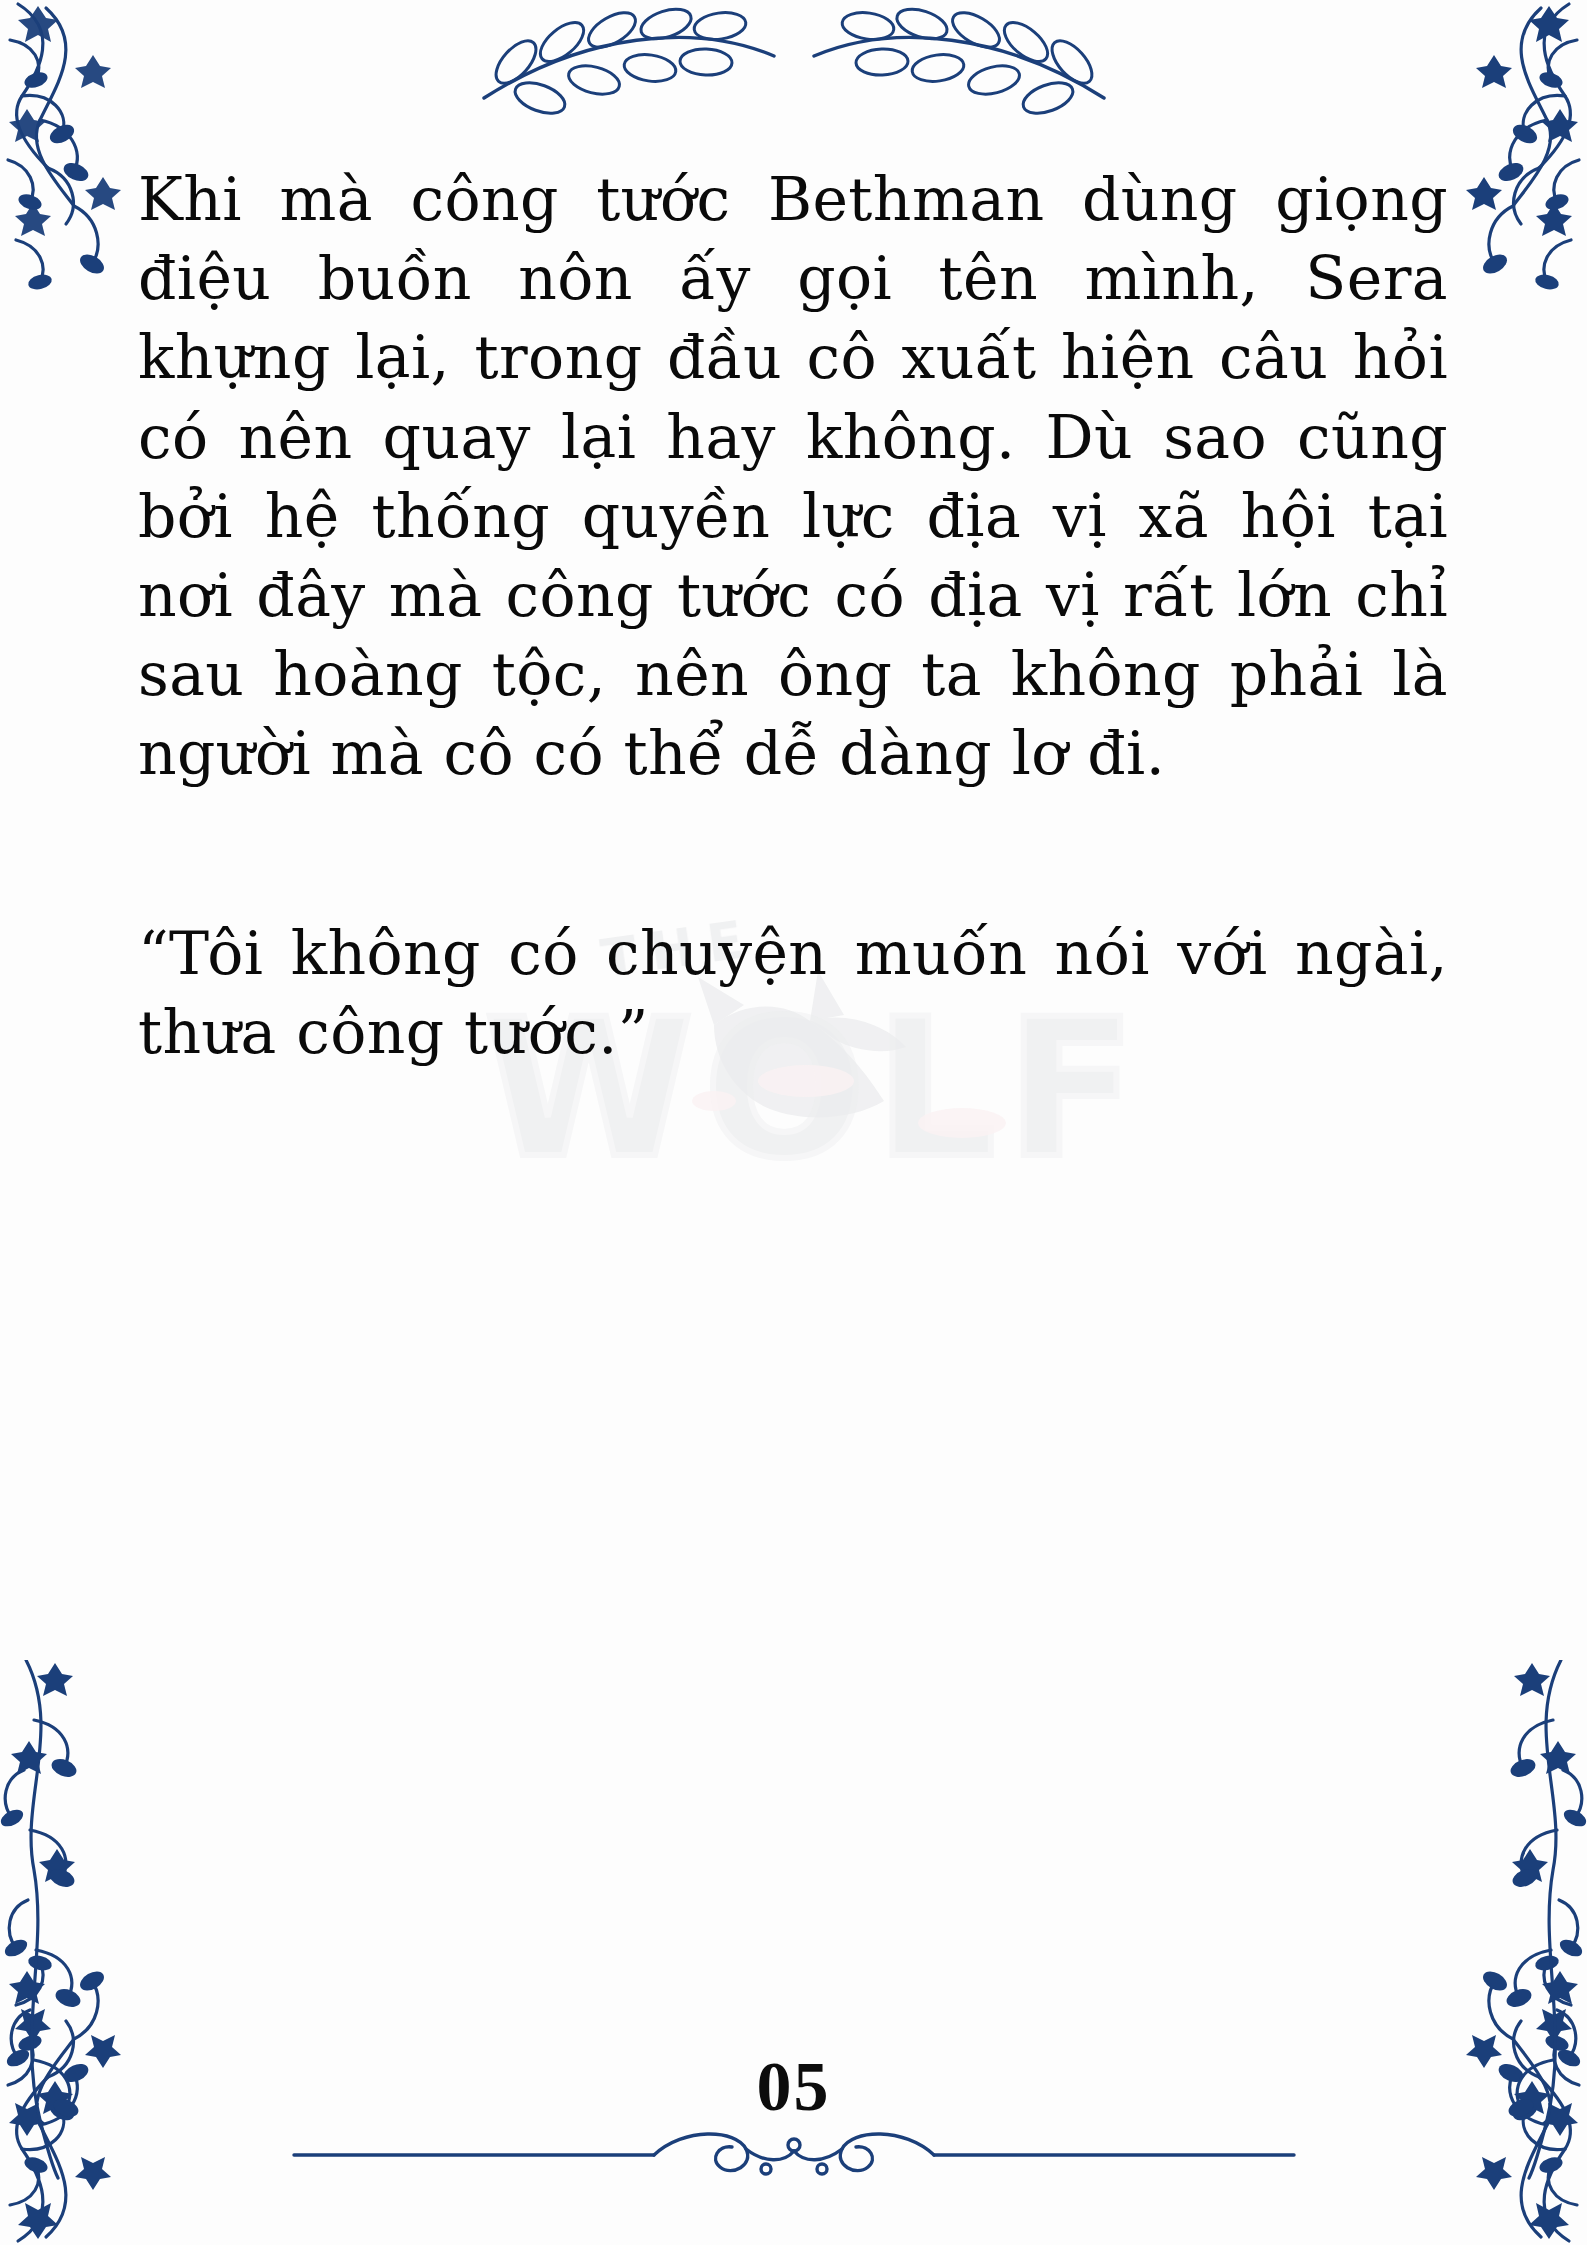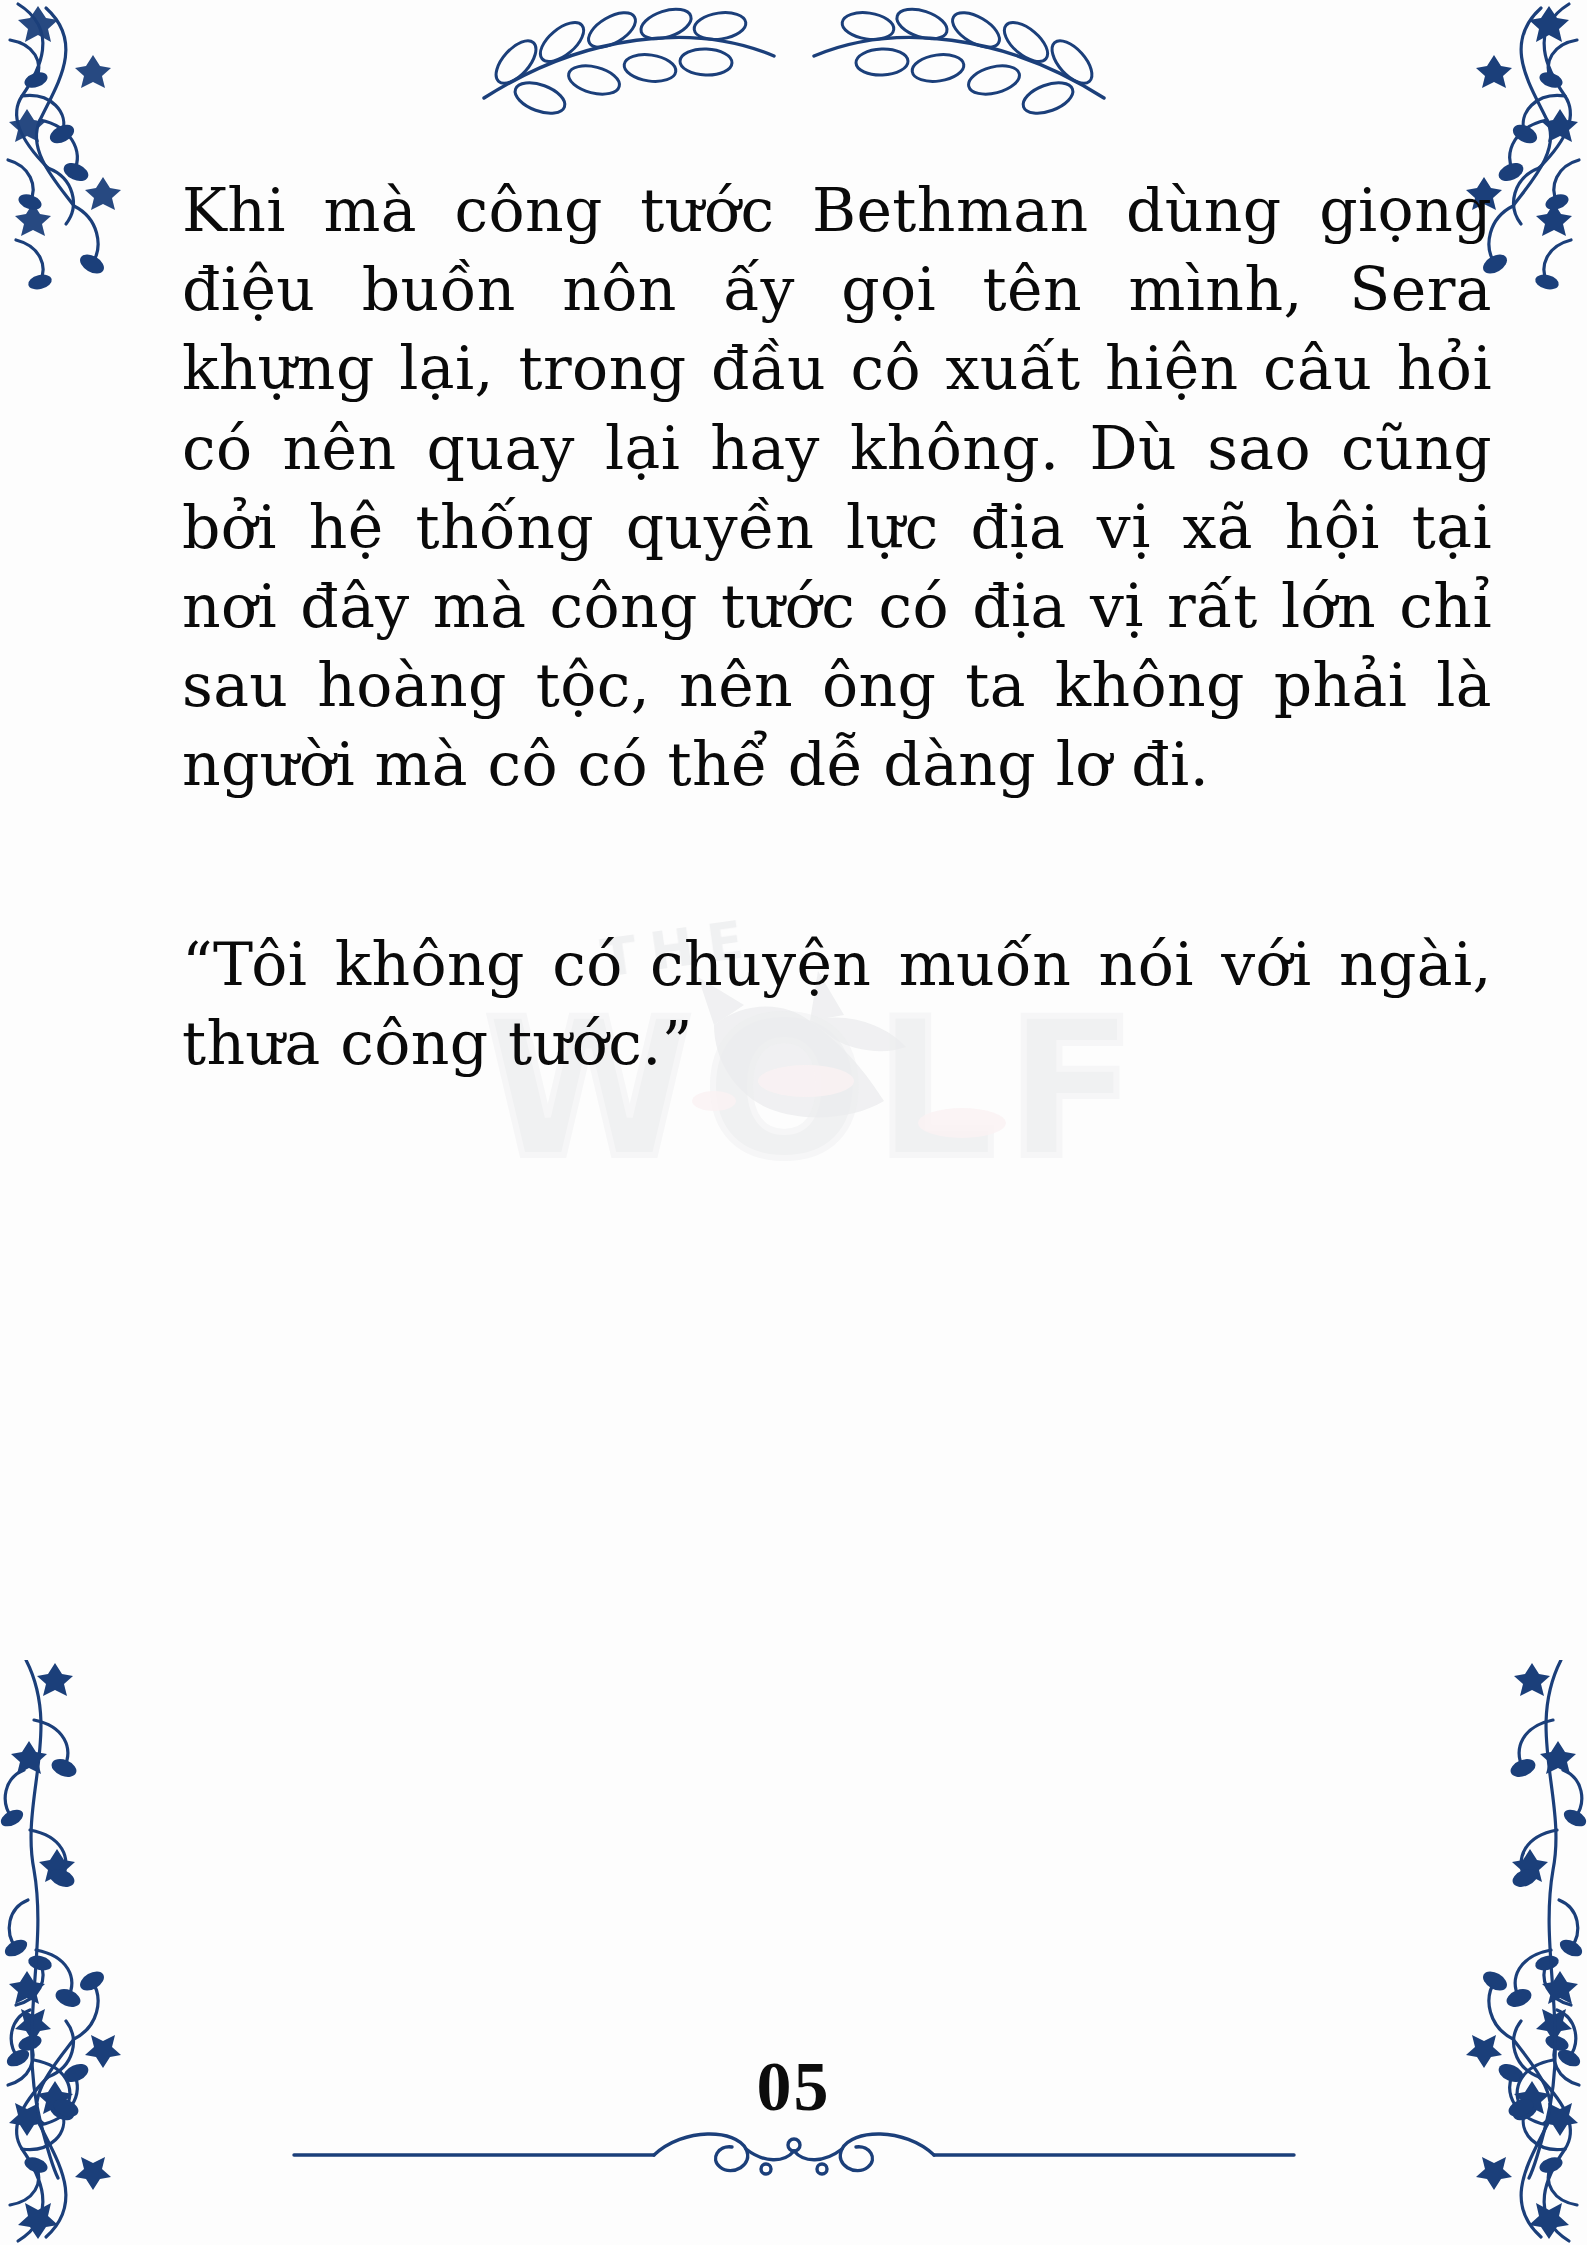--- a/index.html
+++ b/index.html
@@ -75,23 +75,22 @@
   .wm-text {
     font-family: "DejaVu Sans", sans-serif;
     font-weight: bold;
     fill: #b9bcc2;
   }
 
   
   .content {
     position: absolute;
     left: 138px;
-    top: 171px;
+    top: 160px;
     width: 1310px;
-    margin-left: 44px;
   }
   .para {
     font-family: "DejaVu Serif", serif;
     font-size: 60px;
     line-height: 1.32;
     color: #0a0a0a;
     text-align: justify;
     text-align-last: left;
     margin: 0 0 0 0;
     letter-spacing: 0.4px;

